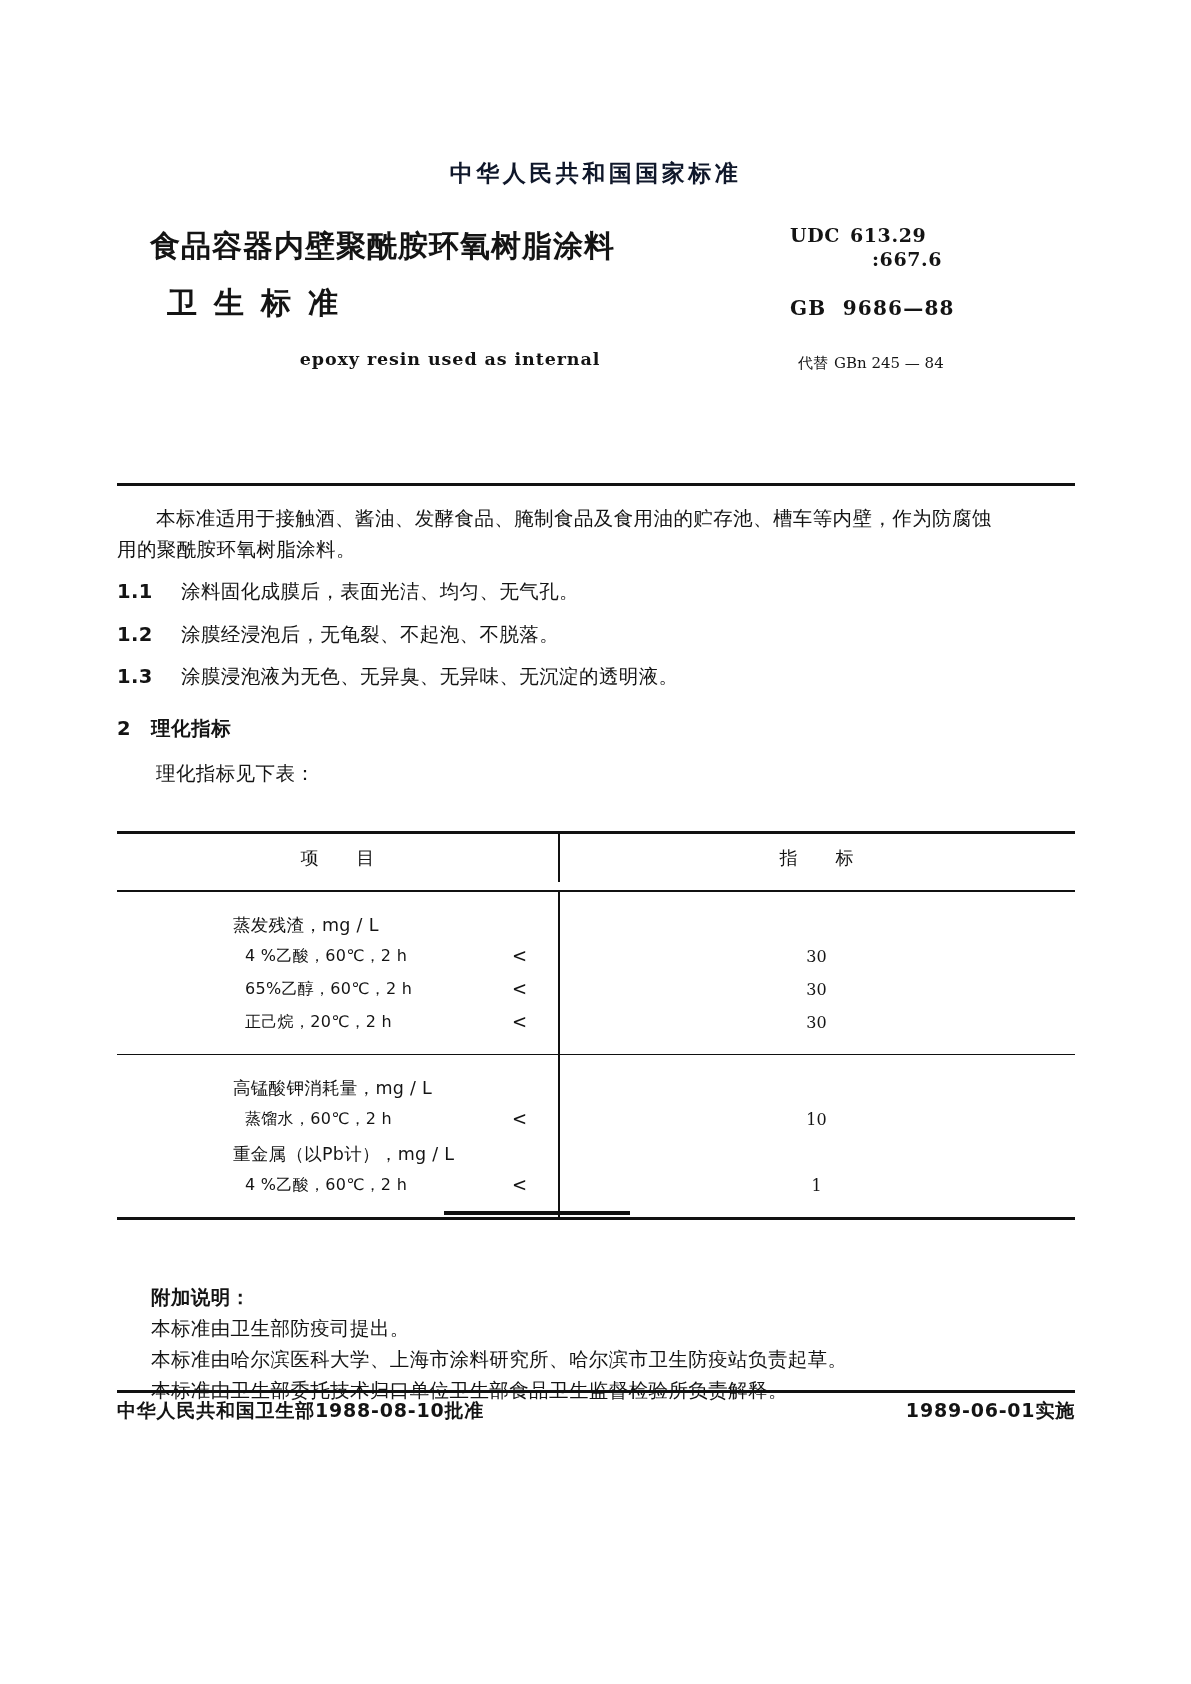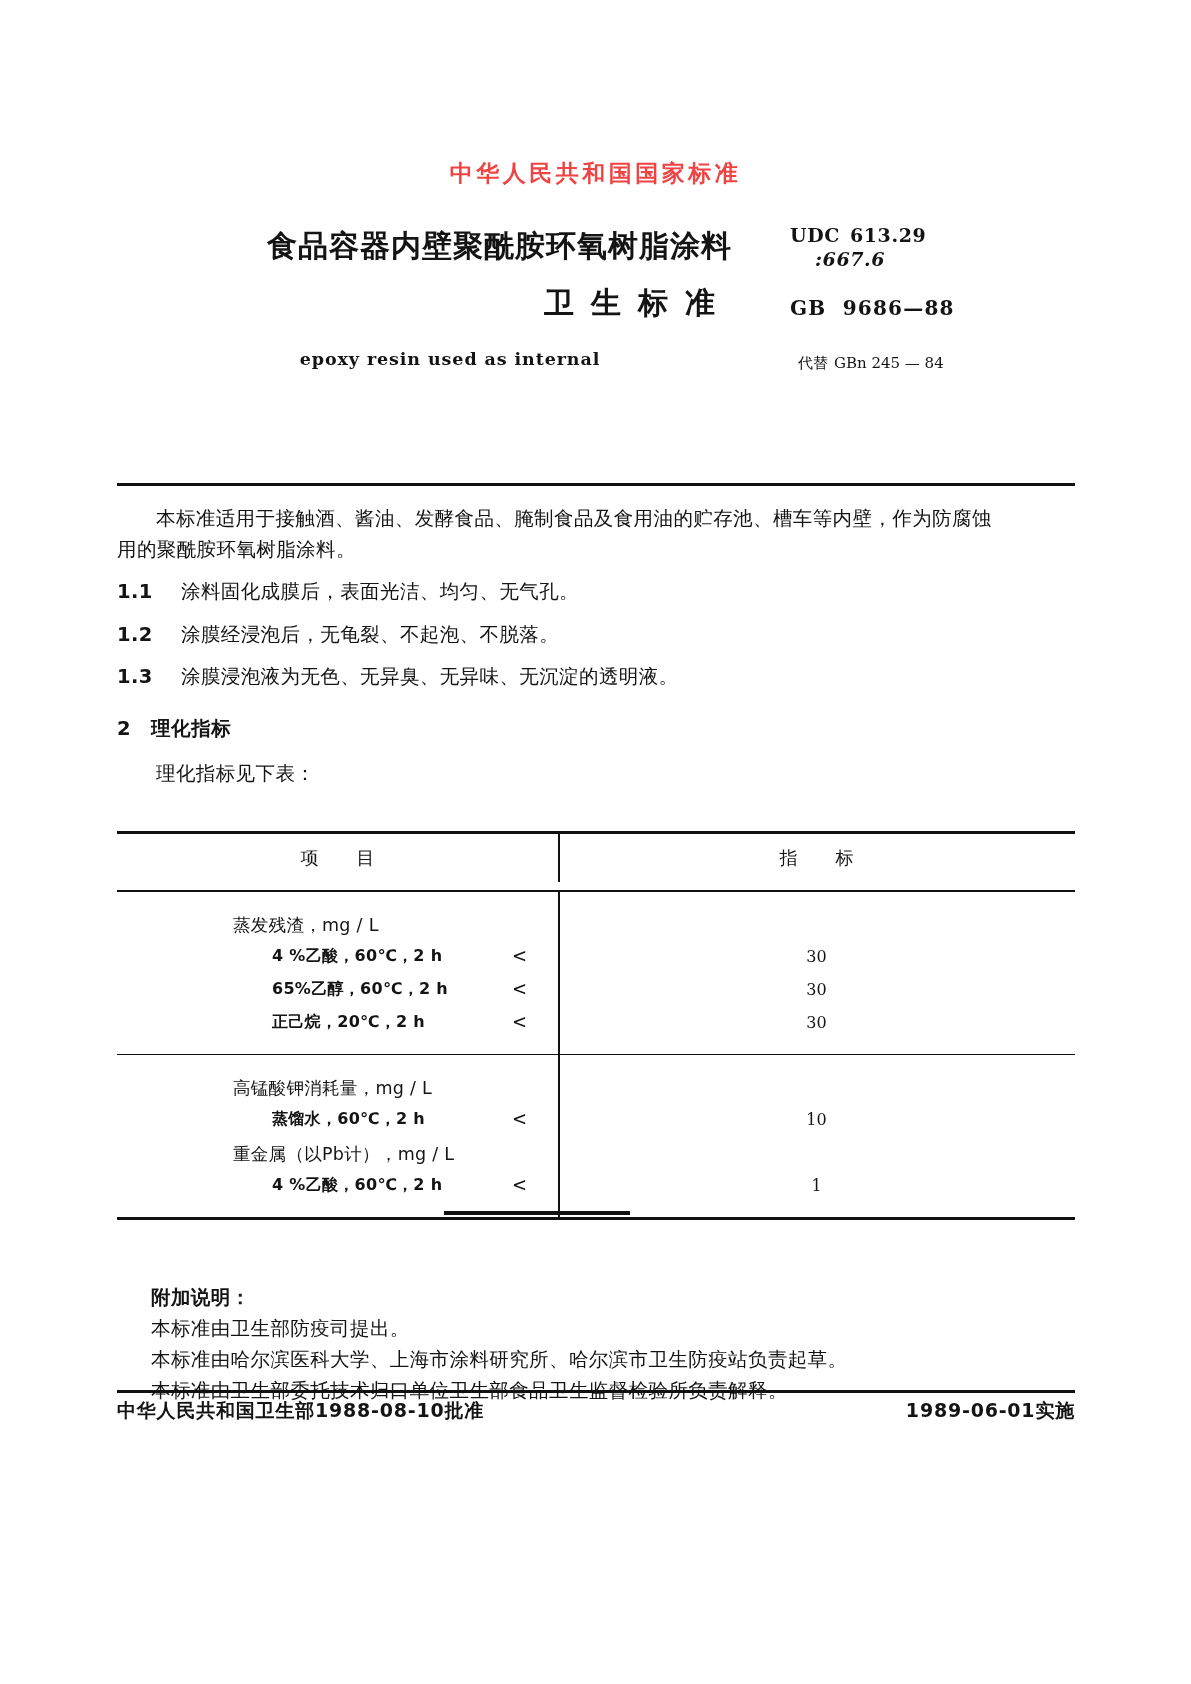--- a/index.html
+++ b/index.html
@@ -26,36 +26,36 @@
     position: absolute;
     top: 158px;
     left: 0;
     width: 1191px;
     text-align: center;
   }
   .nat-std-line {
     font-size: 23px;
     font-weight: bold;
     letter-spacing: 3.5px;
-    color: #ef4444;
+    color: #0f172a;
   }
 
   .title-zone {
     position: absolute;
     top: 224px;
     left: 0;
     width: 1191px;
     height: 220px;
   }
   .title-cn-block {
     position: absolute;
-    left: 132px;
+    left: 150px;
     top: 0;
     width: 600px;
-    text-align: right;
+    text-align: left;
   }
   .title-cn-1 {
     font-size: 30px;
     font-weight: bold;
     letter-spacing: 1px;
     line-height: 44px;
     white-space: nowrap;
   }
   .title-cn-2 {
     font-size: 30px;
@@ -92,24 +92,23 @@
     font-size: 19px;
     font-weight: bold;
     letter-spacing: 0.6px;
     white-space: nowrap;
   }
   .udc-label { margin-right: 10px; }
   .udc-sub {
     font-size: 19px;
     font-weight: bold;
     letter-spacing: 0.6px;
-    margin-left: 25px;
+    margin-left: 82px;
     margin-top: 2px;
     white-space: nowrap;
-    font-style: italic;
   }
   .gb-row {
     font-size: 20px;
     font-weight: bold;
     letter-spacing: 1.2px;
     margin-top: 26px;
     white-space: nowrap;
   }
   .replaces-row {
     font-size: 15px;
@@ -208,21 +207,21 @@
     font-size: 17px;
   }
   .t-item {
     position: absolute;
     left: 0;
     top: 5px;
     white-space: nowrap;
     letter-spacing: 0.3px;
   }
   .t-item.lvl0 { left: 116px; font-size: 17.5px; }
-  .t-item.lvl1 { left: 155px; font-size: 16px; font-weight: bold; }
+  .t-item.lvl1 { left: 128px; font-size: 16px; }
   .t-op {
     position: absolute;
     left: 395px;
     top: 4px;
     font-size: 18px;
     font-family: "DejaVu Serif", "Liberation Serif", serif;
   }
   .t-val {
     position: absolute;
     left: 441px;

